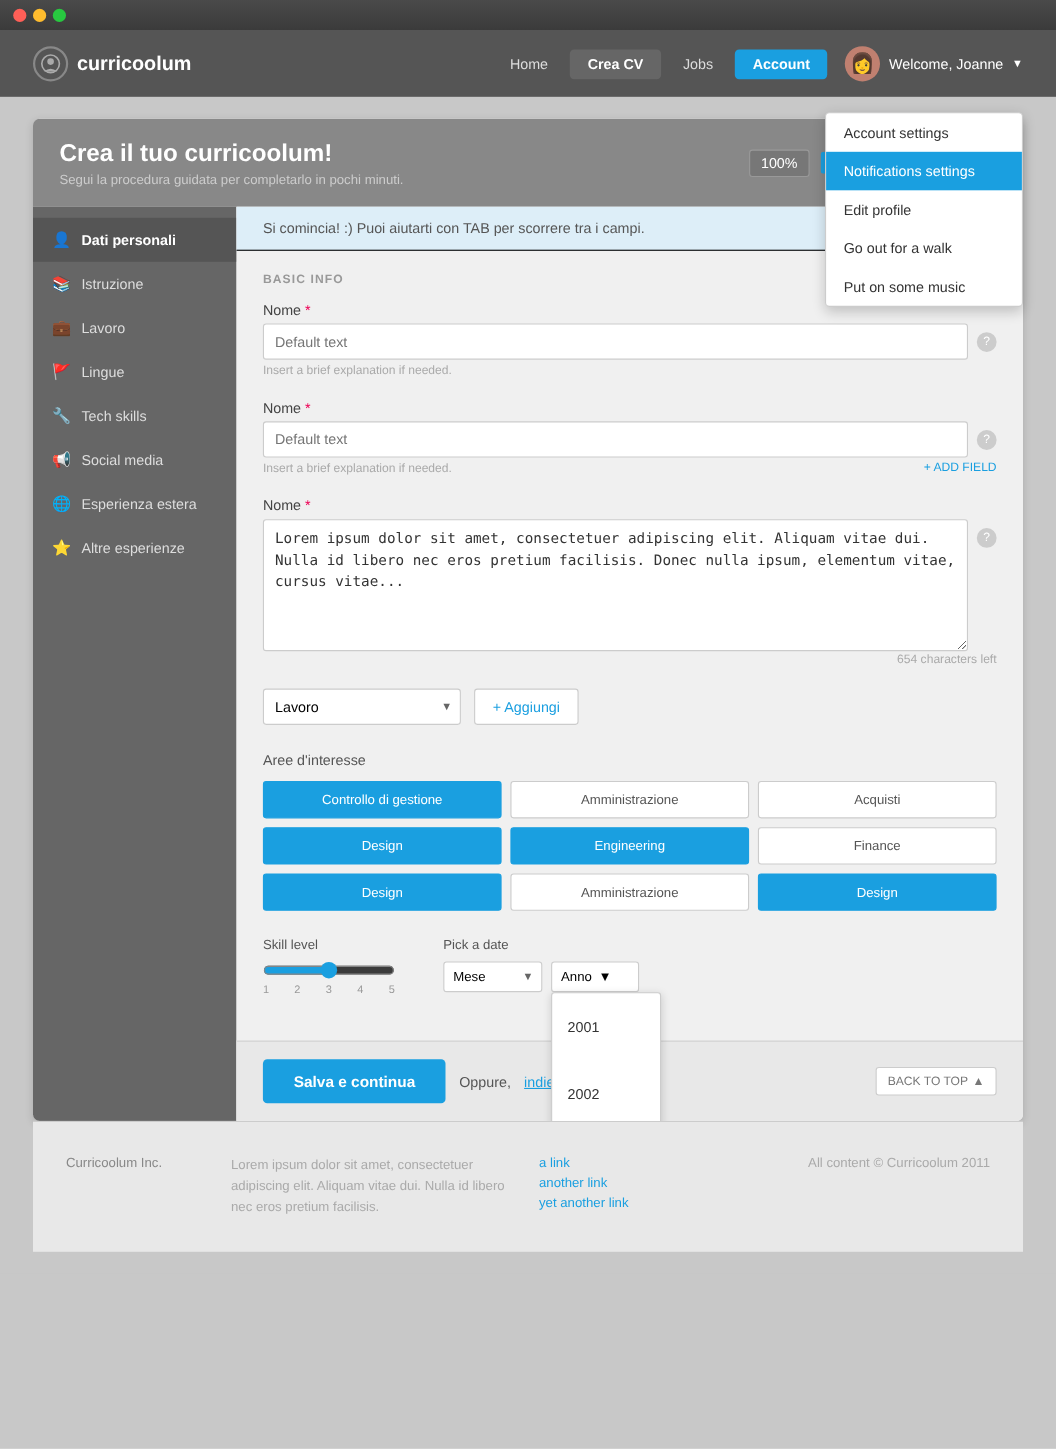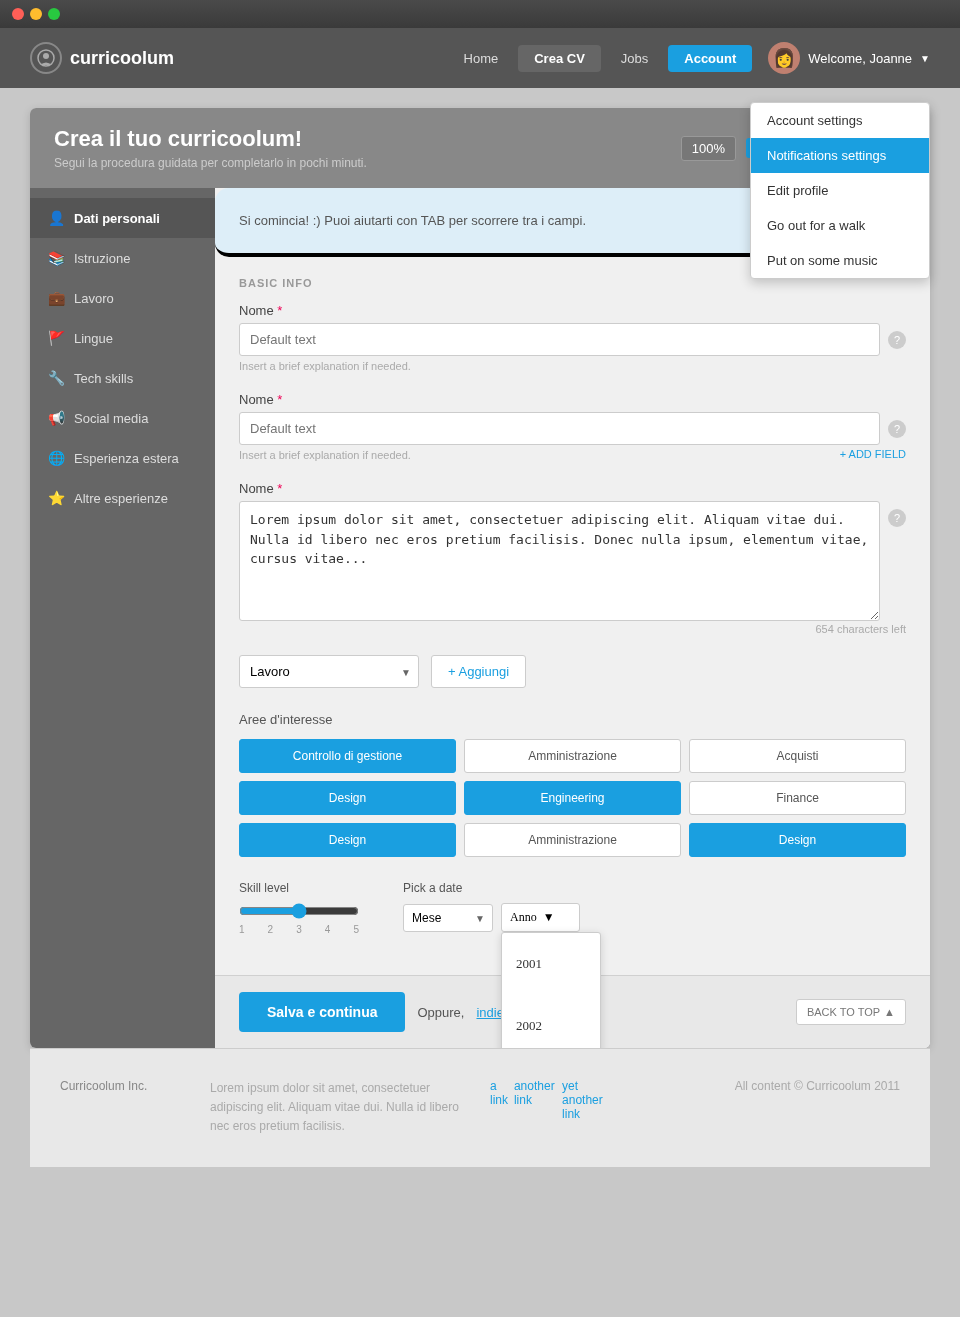--- a/index.html
+++ b/index.html
@@ -169,23 +169,23 @@
 
     
     .form-area {
       flex: 1;
       background: #f0f0f0;
       padding: 0;
     }
 
     .info-banner {
       background: #ddeef8;
-      border-bottom: 4px solid #000000;
-      padding: 25px 24px;
-      font-size: 13px; color: #555; border-radius: 14px;
+      border-bottom: 1px solid #000000;
+      padding: 12px 24px;
+      font-size: 13px; color: #555;
     }
 
     .form-content {
       padding: 20px 24px;
     }
 
     .section-label {
       font-size: 11px; color: #999; letter-spacing: 1px;
       text-transform: uppercase; margin-bottom: 14px;
       font-weight: bold;
@@ -300,21 +300,20 @@
     .date-select {
       padding: 6px 24px 6px 8px;
       border: 1px solid #ccc; border-radius: 3px;
       font-size: 12px; appearance: none; cursor: pointer;
       background: white;
     }
 
     
     .year-dropdown-popup {
       position: relative;
-      font-family: Liberation Serif, serif;
     }
     .year-dropdown-btn {
       padding: 6px 24px 6px 8px;
       border: 1px solid #ccc; border-radius: 3px;
       font-size: 12px; background: white; cursor: pointer;
       min-width: 70px; display: inline-flex; align-items: center;
       justify-content: space-between; gap: 6px;
     }
     .year-list {
       position: absolute;
@@ -362,21 +361,21 @@
       border-top: 1px solid #ccc;
       padding: 30px;
       margin-top: 0;
     }
     .footer-inner {
       display: grid; grid-template-columns: 1fr 2fr 1fr 2fr;
       gap: 20px;
     }
     .footer-company { font-size: 12px; color: #888; }
     .footer-text { font-size: 12px; color: #aaa; line-height: 1.6; }
-    .footer-links { display: flex; gap: 4px; }
+    .footer-links { display: flex; flex-direction: column; gap: 4px; }
     .footer-link { color: #1a9fe0; font-size: 12px; text-decoration: none; }
     .footer-copy { font-size: 12px; color: #aaa; text-align: right; }
   </style>
 </head>
 <body>
 
 <div class="titlebar">
   <div class="titlebar-dot dot-red"></div>
   <div class="titlebar-dot dot-yellow"></div>
   <div class="titlebar-dot dot-green"></div>

